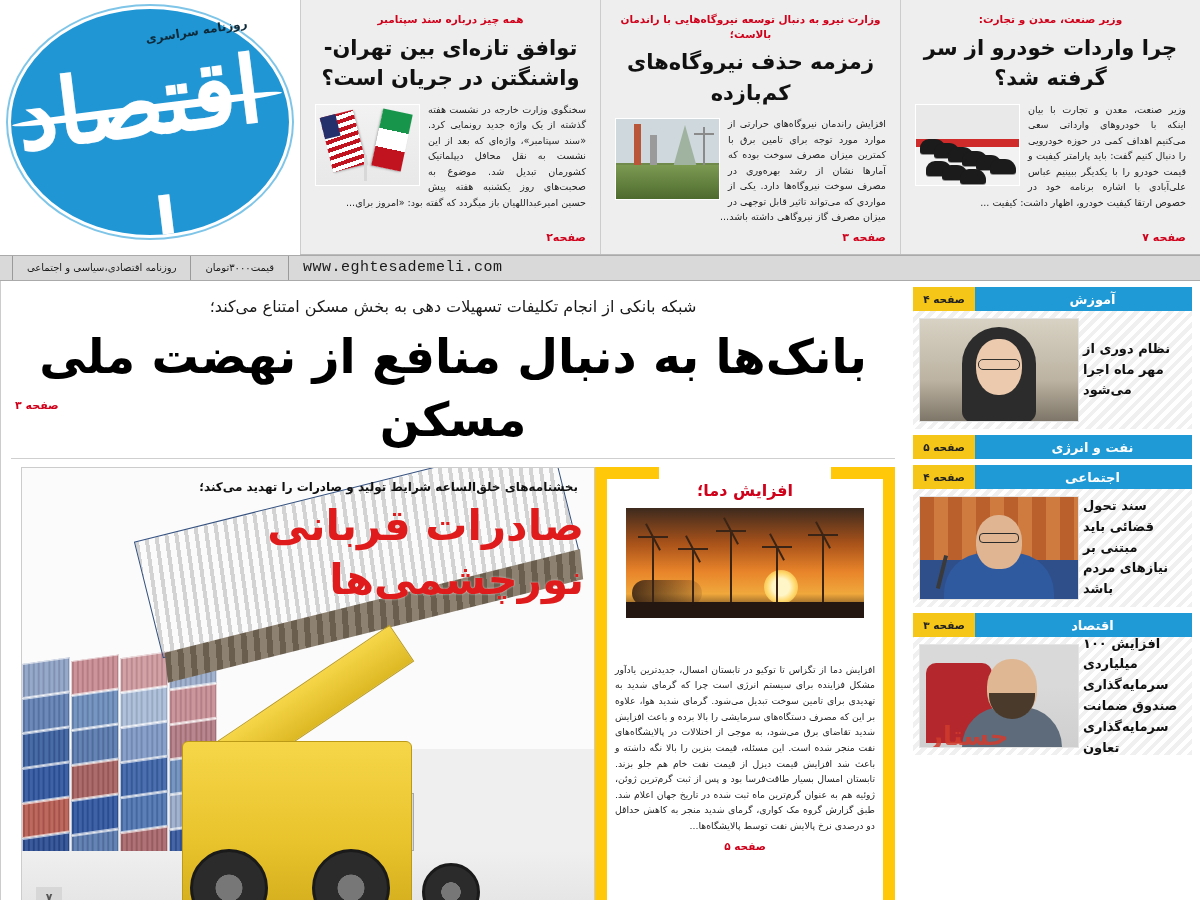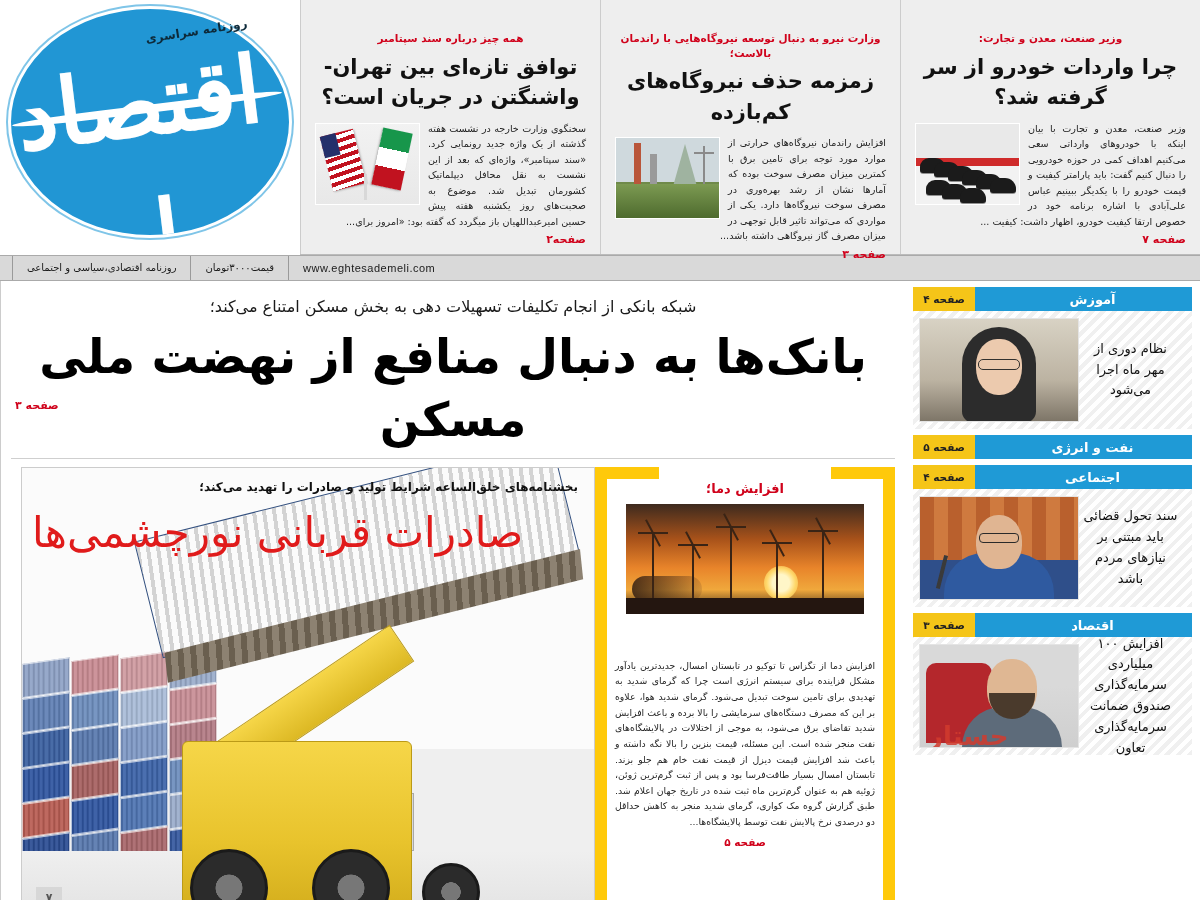--- a/index.html
+++ b/index.html
@@ -101,21 +101,20 @@
 
   .teaser.first { border-left: 1px solid #cccccc; }
 
   .teaser-kicker {
     color: #d0021b;
     font-size: 10.5px;
     font-weight: bold;
     text-align: center;
     line-height: 1.4;
     margin-bottom: 6px;
-    margin-top: 19px;
   }
 
   .teaser-title {
     color: #111111;
     font-size: 21px;
     font-weight: bold;
     text-align: center;
     line-height: 1.45;
     margin-bottom: 8px;
     font-family: "DejaVu Sans", "Liberation Sans", sans-serif;
@@ -227,21 +226,21 @@
     font-size: 10px;
     color: #1a1a1a;
   }
   .infobar .seg {
     padding: 0 14px;
     border-left: 1px solid #9a9a9a;
     white-space: nowrap;
     line-height: 24px;
   }
   .infobar .seg:last-child { border-left: none; }
-  .infobar .site { font-family: Liberation Sans, sans-serif; letter-spacing: .5px; font-size: 11px; }
+  .infobar .site { font-family: Liberation Mono, monospace; letter-spacing: .5px; font-size: 15px; }
   .infobar .spacer { flex: 1; }
 
   
   .main-area {
     display: flex;
     flex-direction: row;
     width: 1200px;
     height: 619px;
   }
 
@@ -307,24 +306,24 @@
     text-align: right;
     font-size: 12px;
     font-weight: bold;
     color: #111111;
     z-index: 4;
     padding: 0 16px;
   }
 
   .feature-title {
     position: absolute;
-    top: 38px; right: 0; left: 0;
-    text-align: left;
+    top: 31px; right: 0; left: 0;
+    text-align: right;
     font-size: 42px;
-    font-weight: normal;
+    font-weight: bold;
     color: #e01b1b;
     z-index: 4;
     line-height: 1.3;
     text-shadow: 0 0 2px rgba(255,255,255,.75);
     padding: 0 10px;
   }
 
   .port-photo {
     position: absolute;
     inset: 0;
@@ -426,21 +425,21 @@
   .midcol .corner.tr { top: 0; right: 0; border-width: 12px 12px 0 0; }
   .midcol .corner.tl { top: 0; left: 0; border-width: 12px 0 0 12px; }
   .midcol .corner.br { bottom: 0; right: 0; border-width: 0 12px 12px 0; }
   .midcol .corner.bl { bottom: 0; left: 0; border-width: 0 0 12px 12px; }
   .midcol .edge-r { position: absolute; top: 0; right: 0; bottom: 0; width: 12px; background: #ffc90a; }
   .midcol .edge-l { position: absolute; top: 0; left: 0; bottom: 0; width: 12px; background: #ffc90a; }
 
   .mid-kicker {
     text-align: center;
     color: #d0021b;
-    font-size: 13px;
+    font-size: 16px;
     font-weight: bold;
     margin-bottom: 8px;
   }
   .mid-title {
     text-align: center;
     font-size: 19px;
     font-weight: bold;
     color: #111111;
     line-height: 1.5;
     margin-bottom: 10px;
@@ -538,24 +537,24 @@
     background-image: repeating-linear-gradient(-45deg, #f0f0f0 0 4px, #ffffff 4px 8px);
     display: flex;
     flex-direction: row;
     align-items: center;
     padding: 6px;
   }
 
   .side-title {
     flex: 1;
     font-size: 13px;
-    font-weight: normal;
+    font-weight: bold;
     color: #111111;
     line-height: 1.6;
-    text-align: center;
+    text-align: left;
     padding: 0 8px 0 4px;
   }
 
   .side-photo {
     width: 160px;
     height: 104px;
     flex: 0 0 160px;
     position: relative;
     overflow: hidden;
     border: 1px solid #e4e4e4;

